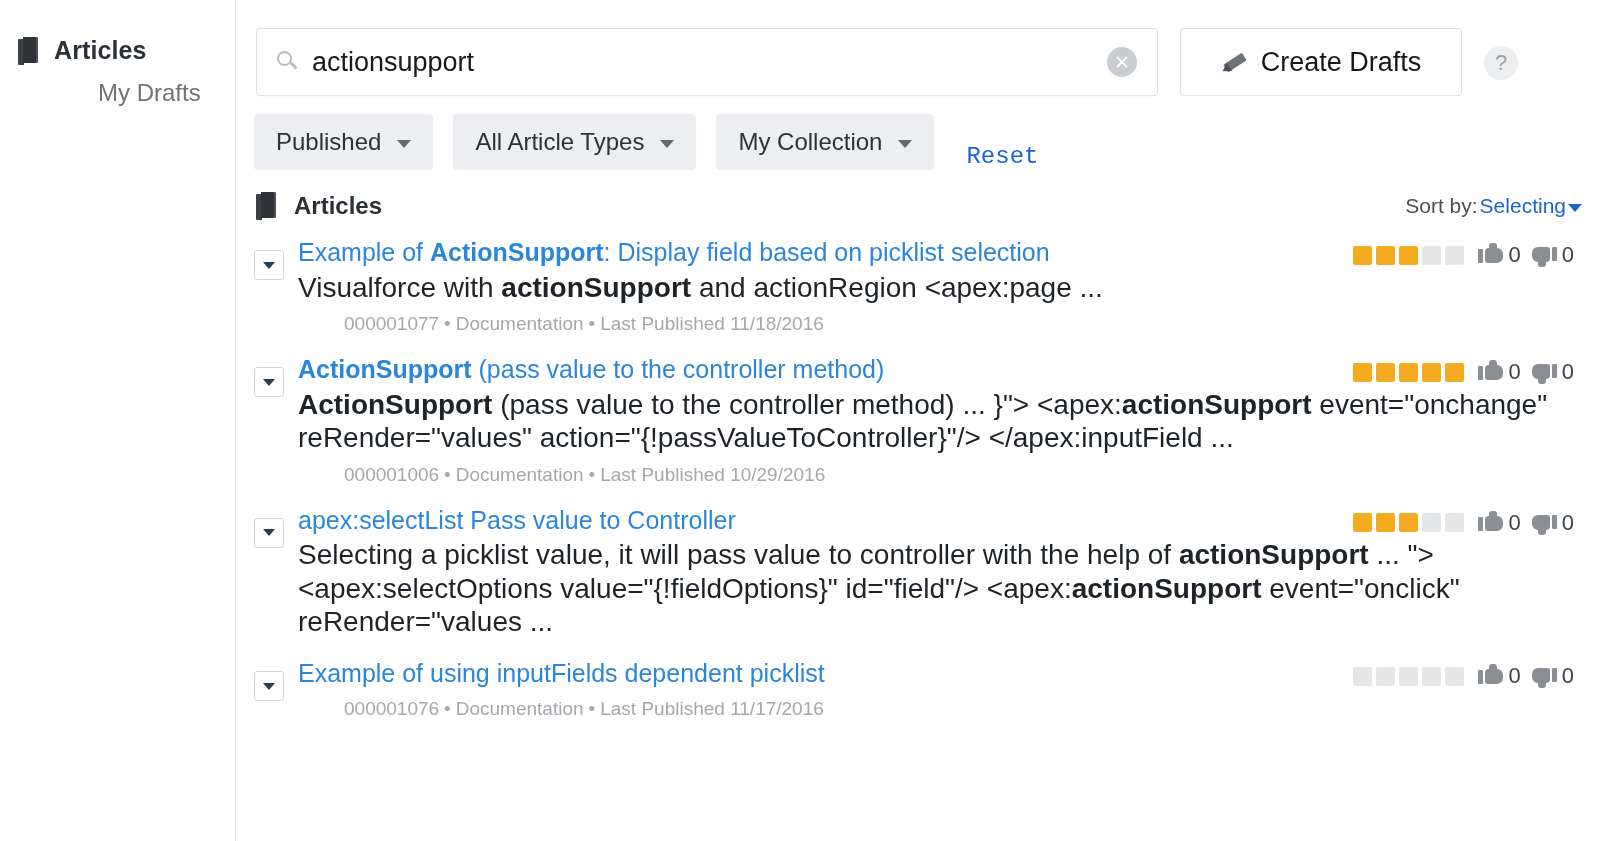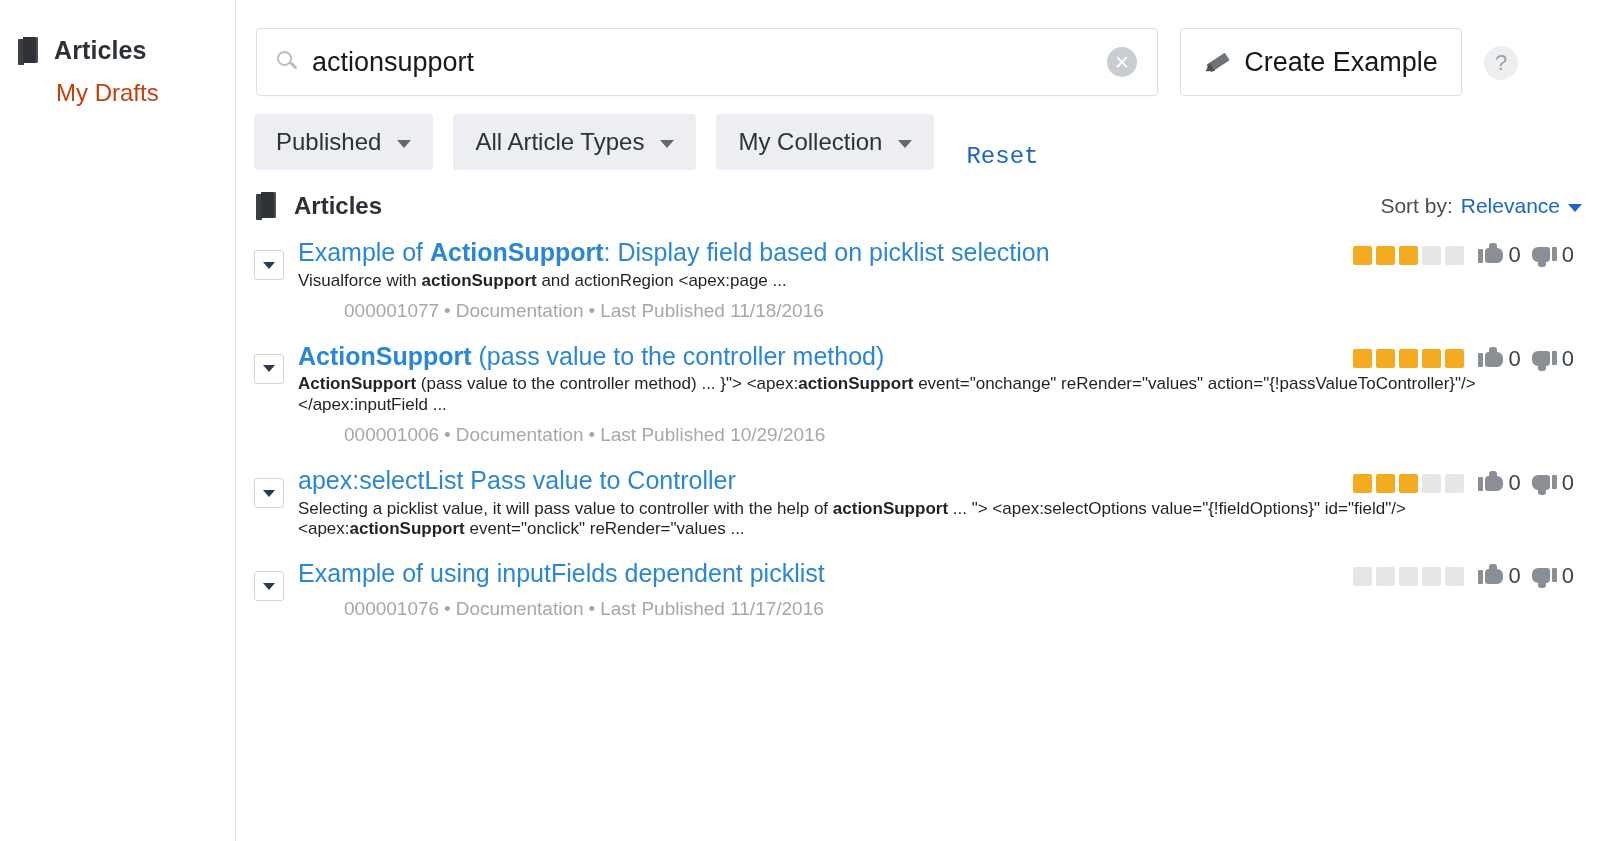--- a/index.html
+++ b/index.html
@@ -31,21 +31,21 @@
   .book-icon .cover {
     position: absolute; left: 5px; top: 0px; width: 15px; height: 26px;
     background: #2f3337; border-radius: 0 2px 2px 0;
     box-shadow: inset -2px 0 0 #4a4f55;
   }
   .side-title {
     font-size: 25px; font-weight: bold; color: #2b3137; letter-spacing: .1px;
   }
   .side-sub {
     margin-top: 14px; padding-left: 56px;
-    font-size: 24px; color: #c2410c;
+    font-size: 24px; color: #737373; margin-left: 42px;
   }
 
   
   .main { flex: 1; position: relative; height: 589px; }
 
   .topbar {
     display: flex; align-items: flex-start;
     padding: 28px 0 0 20px;
   }
   .search-wrap {
@@ -142,21 +142,21 @@
     font-family: Liberation Mono, monospace;
   }
 
   
   .results-head {
     display: flex; align-items: center; justify-content: space-between;
     padding: 22px 18px 0 18px;
   }
   .results-head-left { display: flex; align-items: center; gap: 16px; padding-left: 2px; }
   .results-title { font-size: 24px; font-weight: bold; color: #2b3137; }
-  .sort-wrap { display: flex; align-items: flex-end; gap: 8px; font-size: 21px; }
+  .sort-wrap { display: flex; align-items: flex-end; gap: 2px; font-size: 21px; }
   .sort-label { color: #4a4f55; }
   .sort-value { color: #1a65c9; cursor: pointer; }
   .sort-caret {
     width: 0; height: 0; margin-bottom: 6px;
     border-left: 7px solid transparent;
     border-right: 7px solid transparent;
     border-top: 8px solid #1a65c9;
   }
 
   
@@ -179,21 +179,21 @@
     border-top: 7px solid #2a3c4d;
   }
   .result-body { flex: 1; min-width: 0; padding-right: 20px; }
   .result-title {
     font-size: 25px; color: #2a86d8; line-height: 1.18;
     cursor: pointer; display: block; text-decoration: none;
     margin-bottom: 2px;
   }
   .result-title b { font-weight: bold; color: #2a86d8; }
   .result-snippet {
-    font-size: 17px; color: #1e2328; line-height: 1.2;
+    font-size: 28px; color: #1e2328; line-height: 1.2;
     margin-top: 3px;
   }
   .result-snippet b { font-weight: bold; }
   .result-meta {
     font-size: 19px; color: #a3a8ad; margin-top: 9px; margin-left: 46px;
   }
   .result-meta .dot { padding: 0 5px; }
 
   .result-rating {
     position: absolute; right: 18px; top: 14px;
@@ -246,21 +246,21 @@
         </span>
         <input class="search-input" type="text" value="actionsupport" style="">
         <button class="clear-btn">✕</button>
       </div>
 
       <button class="create-btn">
         <span class="pencil-icon">
           <span class="body"></span>
             <span class="tip"></span>
         </span>
-        <span>Create Example</span>
+        <span>Create Drafts</span>
       </button>
 
       <button class="help-btn">?</button>
     </div>
 
     <div class="filters">
       <button class="filter-btn">
         <span>Published</span>
         <span class="caret-down"></span>
       </button>
@@ -278,21 +278,21 @@
     <div class="results-head">
       <div class="results-head-left">
         <span class="book-icon">
           <span class="spine"></span>
             <span class="cover"></span>
         </span>
         <span class="results-title">Articles</span>
       </div>
       <div class="sort-wrap">
         <span class="sort-label">Sort by:</span>
-        <span class="sort-value">Relevance</span>
+        <span class="sort-value">Selecting</span>
         <span class="sort-caret"></span>
       </div>
     </div>
 
     <div class="results">
 
       <div class="result">
         <button class="toggle-btn">
           <span class="tri"></span>
         </button>

